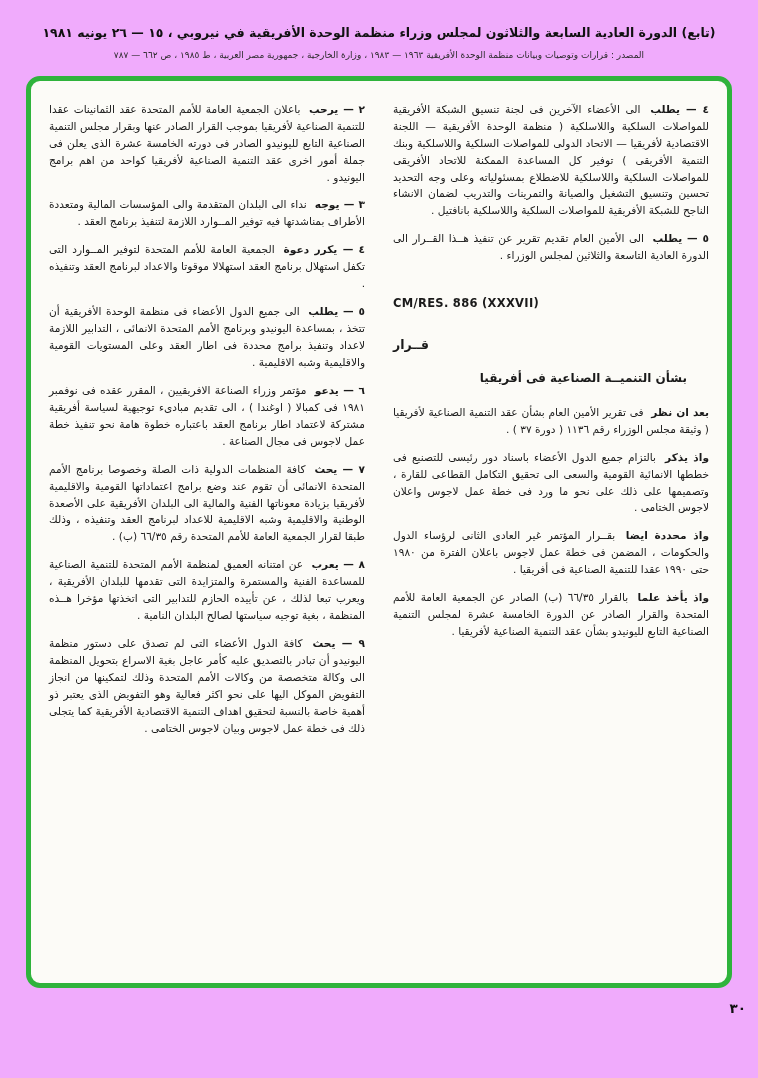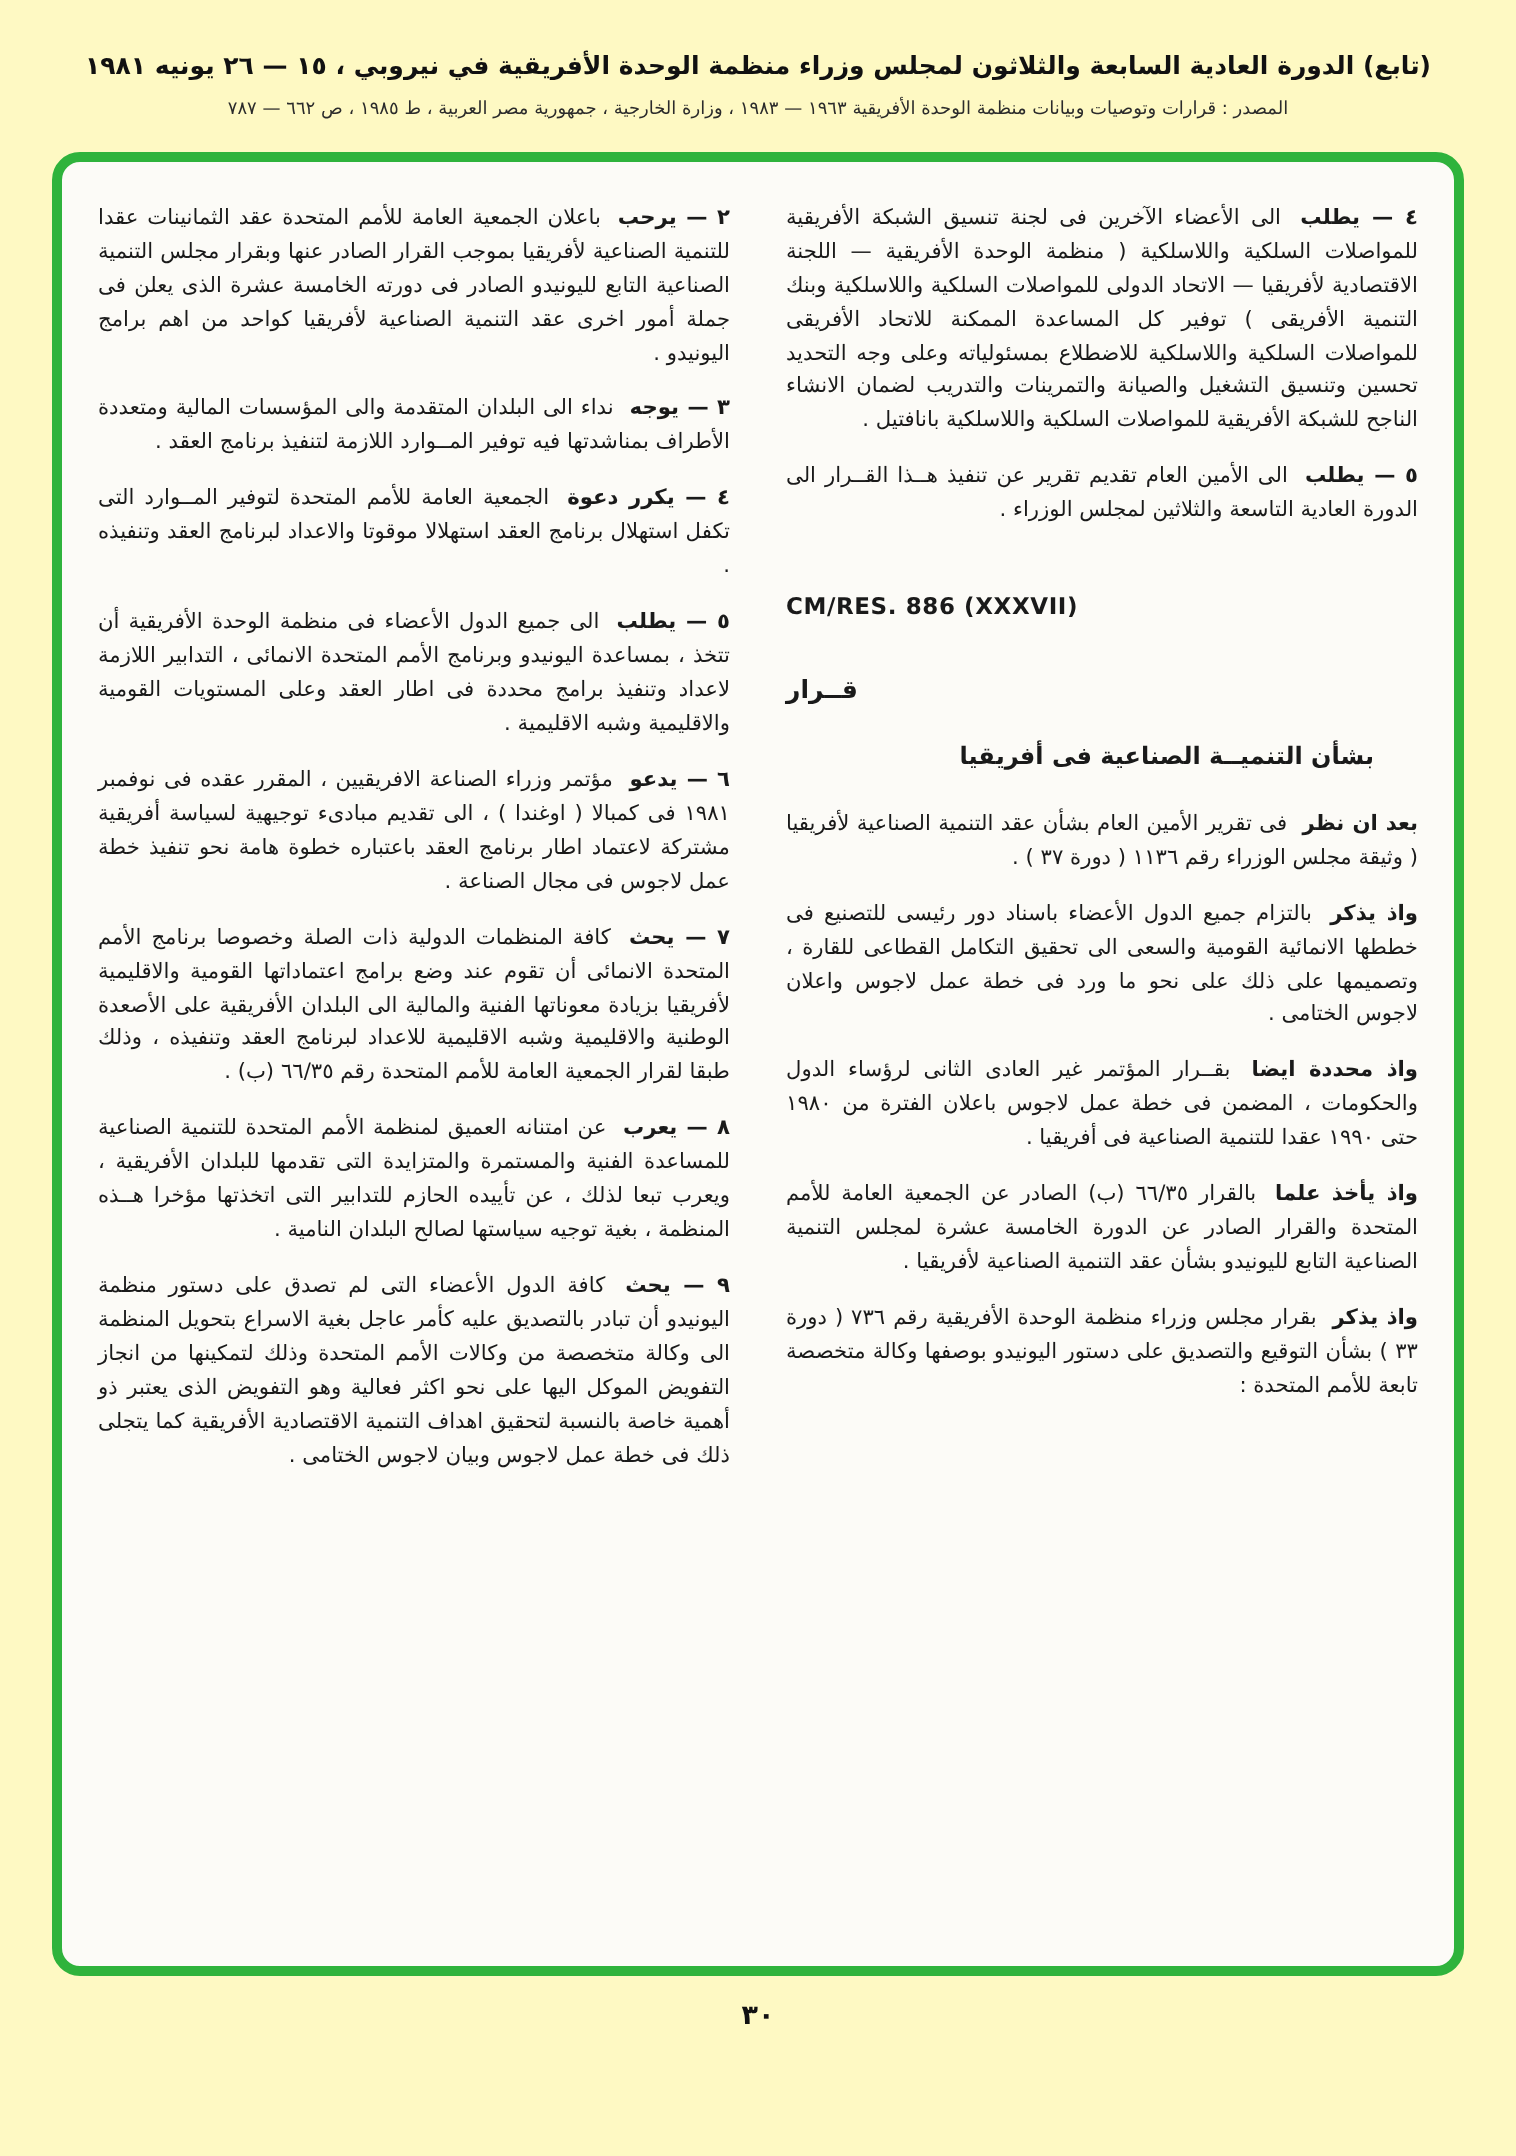--- a/index.html
+++ b/index.html
@@ -6,21 +6,21 @@
   html, body { background: #fcfbf7; }
   body { font-family: "DejaVu Sans", sans-serif; color: #1a1a1a; }
 
   .page {
     width: 758px;
     min-height: 1078px;
     margin: 0 auto;
     padding: 24px 12px 14px;
     direction: rtl;
     position: relative;
-    background: #fef9c3;
+    background: #f0abfc;
   }
 
   .doc-header { text-align: center; }
   .doc-title {
     font-size: 12.5px;
     font-weight: 700;
     line-height: 1.5;
     color: #111;
   }
   .doc-source {
@@ -71,21 +71,21 @@
     margin-bottom: 14px;
   }
   .res-subtitle {
     font-weight: 700;
     font-size: 12px;
     padding-right: 22px;
     margin-bottom: 16px;
   }
 
   .page-number {
-    text-align: center;
+    text-align: right;
     font-weight: 700;
     font-size: 13.5px;
     margin-top: 12px;
     color: #111;
   }
 </style>
 </head>
 <body>
 
 <div class="page">
@@ -130,24 +130,20 @@
         <p class="para">
           <span class="lead">واذ محددة ايضا</span>
           <span>بقــرار المؤتمر غير العادى الثانى لرؤساء الدول والحكومات ، المضمن فى خطة عمل لاجوس باعلان الفترة من ١٩٨٠ حتى ١٩٩٠ عقدا للتنمية الصناعية فى أفريقيا .</span>
         </p>
 
         <p class="para">
           <span class="lead">واذ يأخذ علما</span>
           <span>بالقرار ٦٦/٣٥ (ب) الصادر عن الجمعية العامة للأمم المتحدة والقرار الصادر عن الدورة الخامسة عشرة لمجلس التنمية الصناعية التابع لليونيدو بشأن عقد التنمية الصناعية لأفريقيا .</span>
         </p>
 
-        <p class="para">
-          <span class="lead">واذ يذكر</span>
-          <span>بقرار مجلس وزراء منظمة الوحدة الأفريقية رقم ٧٣٦ ( دورة ٣٣ ) بشأن التوقيع والتصديق على دستور اليونيدو بوصفها وكالة متخصصة تابعة للأمم المتحدة :</span>
-        </p>
 
       </section>
 
       <section class="col">
 
 
         <p class="para">
           <span class="lead">٢ — يرحب</span>
           <span>باعلان الجمعية العامة للأمم المتحدة عقد الثمانينات عقدا للتنمية الصناعية لأفريقيا بموجب القرار الصادر عنها وبقرار مجلس التنمية الصناعية التابع لليونيدو الصادر فى دورته الخامسة عشرة الذى يعلن فى جملة أمور اخرى عقد التنمية الصناعية لأفريقيا كواحد من اهم برامج اليونيدو .</span>
         </p>

